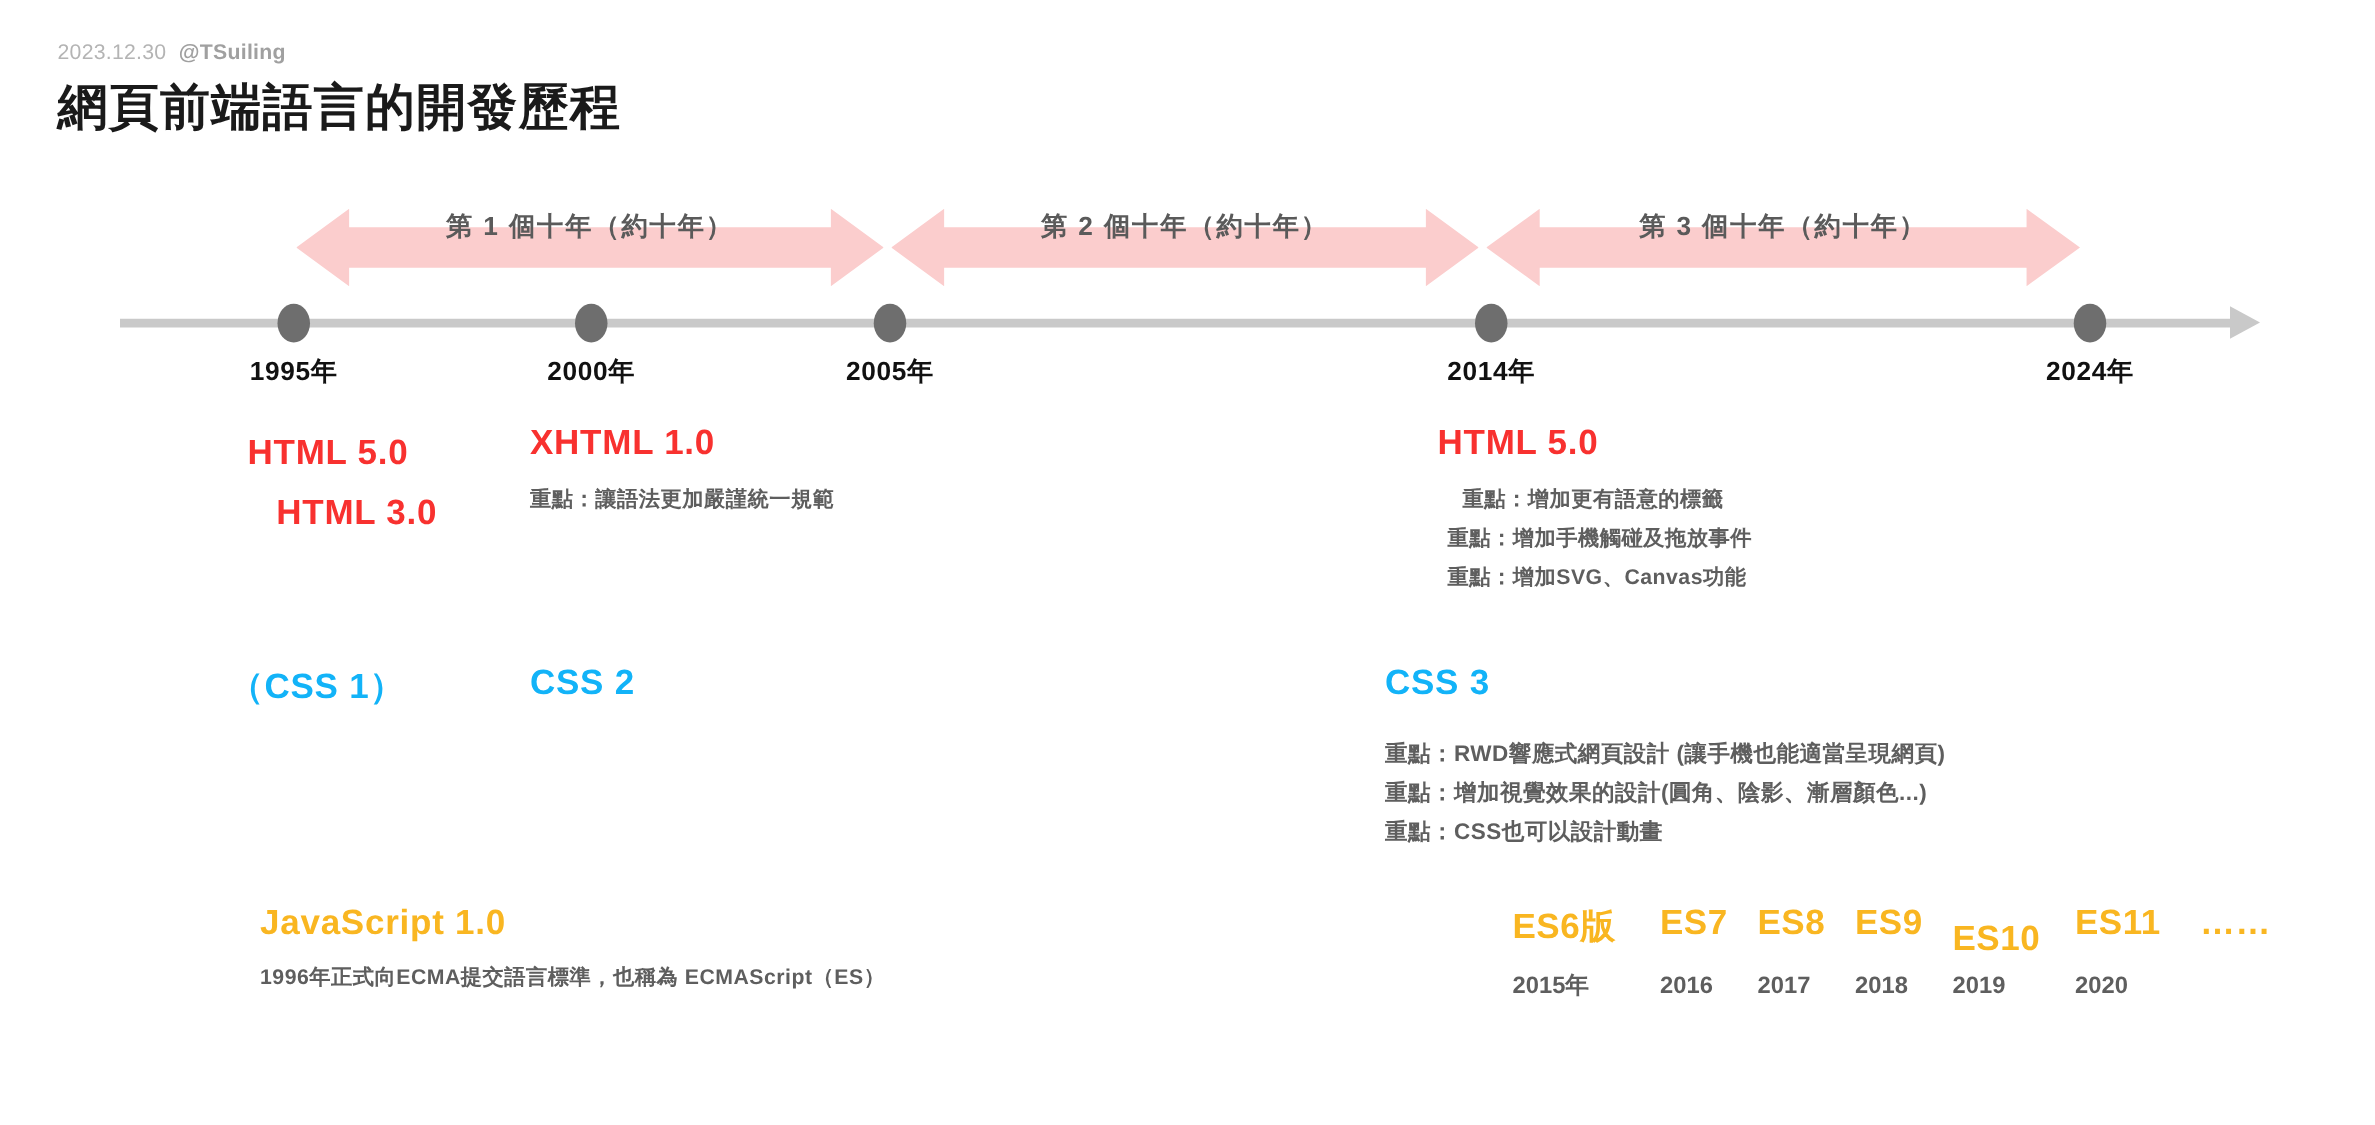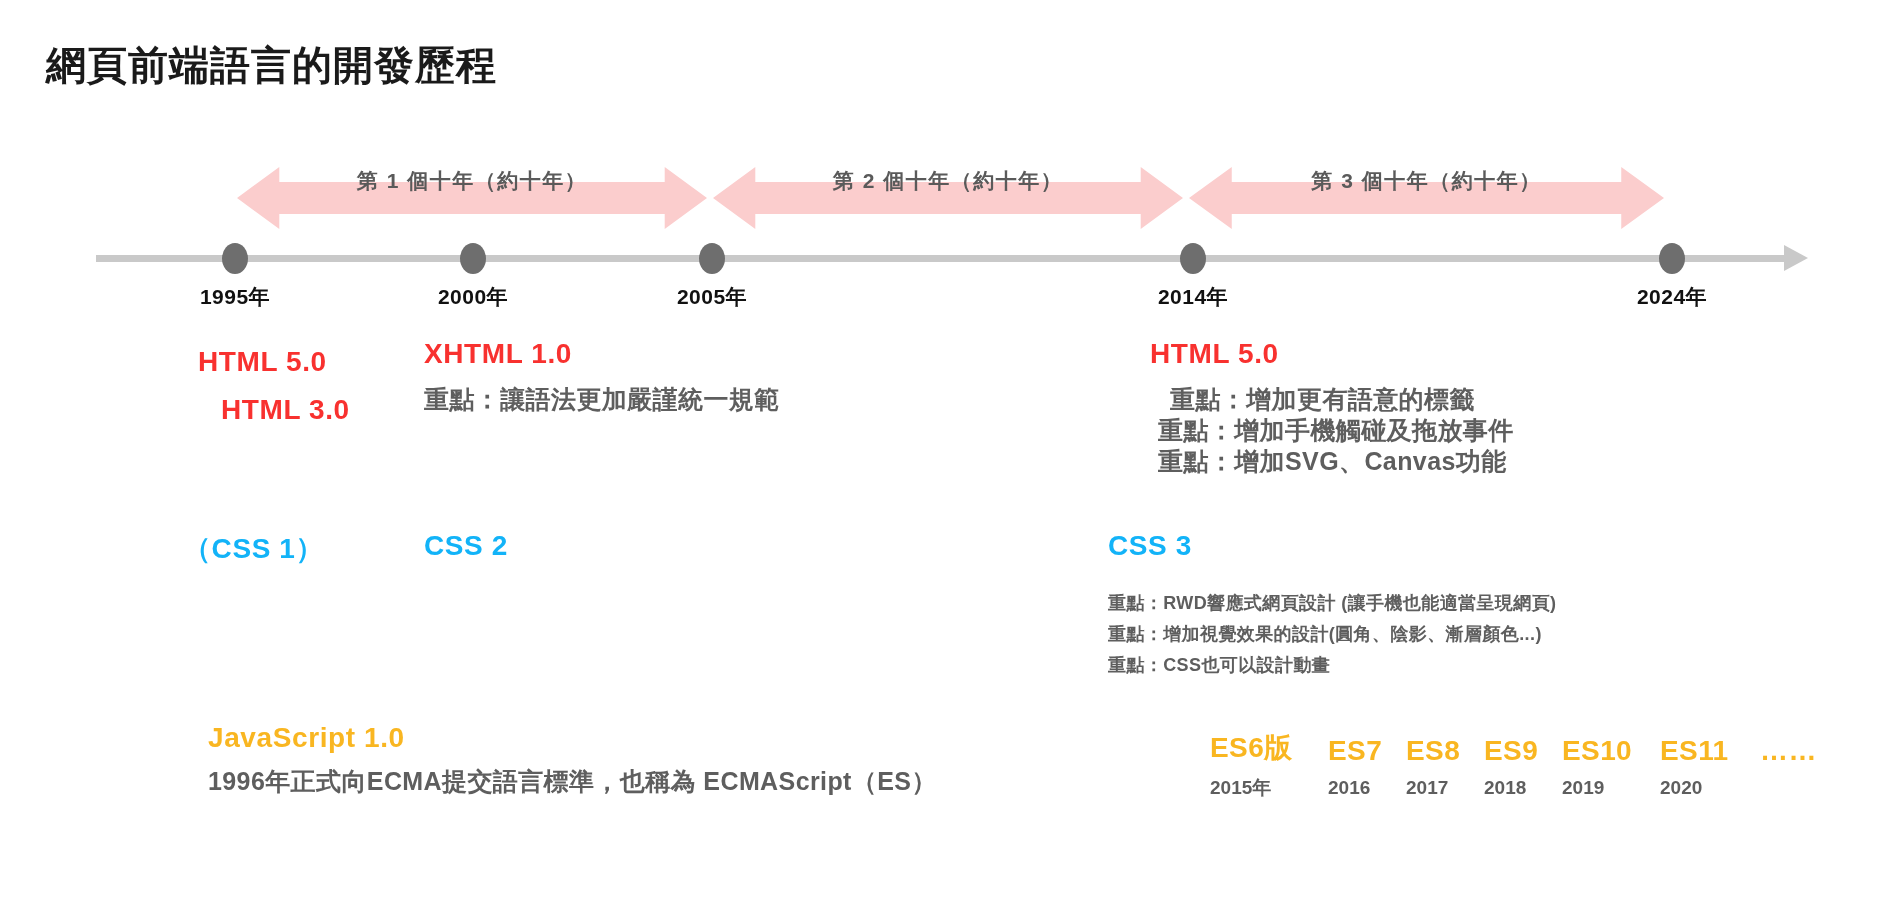--- a/index.html
+++ b/index.html
@@ -110,38 +110,38 @@
     font-size: 28px;
     font-weight: bold;
     letter-spacing: 0.6px;
     white-space: nowrap;
   }
   .tech-head.html   { color: #f8312f; }
   .tech-head.css    { color: #12b3f8; }
   .tech-head.js     { color: #f9b621; }
 
   .tech-note {
-    font-size: 25px;
+    font-size: 17px;
     font-weight: bold;
     color: #5e5e5e;
     letter-spacing: 0.4px;
     line-height: 31px;
     white-space: nowrap;
   }
   .tech-note.small { font-size: 18px; }
 
   .html-stack .tech-head { line-height: 48px; }
   .html-stack .indent-1 { padding-left: 22px; }
   .html-stack .indent-2 { padding-left: 45px; }
 
   
   #es-grid { position: absolute; left: 1210px; top: 722px; }
   #es-versions {
     display: flex;
-    align-items: flex-end;
+    align-items: flex-start;
   }
   #es-versions .es-item {
     font-size: 28px;
     font-weight: bold;
     color: #f9b621;
     letter-spacing: 0.4px;
     white-space: nowrap;
   }
   #es-years {
     display: flex;
@@ -152,20 +152,23 @@
     font-size: 19px;
     font-weight: bold;
     color: #5e5e5e;
     white-space: nowrap;
   }
 </style>
 </head>
 <body>
 
 <div id="header">
+  <div id="meta-line">
+    <span class="meta-date">2023.12.30</span><span class="meta-author">@TSuiling</span>
+  </div>
   <div id="page-title">網頁前端語言的開發歷程</div>
 </div>
 
 <div id="decade-arrows">
     <div class="decade-arrow" style="left: 237px; width: 470px;">
       <div class="arrow-shape" style="clip-path: polygon(0% 50%, 9% 0%, 9% 24%, 91% 24%, 91% 0%, 100% 50%, 91% 100%, 91% 76%, 9% 76%, 9% 100%);"></div>
       <div class="arrow-label">第 1 個十年（約十年）</div>
     </div>
     <div class="decade-arrow" style="left: 713px; width: 470px;">
       <div class="arrow-shape" style="clip-path: polygon(0% 50%, 9% 0%, 9% 24%, 91% 24%, 91% 0%, 100% 50%, 91% 100%, 91% 76%, 9% 76%, 9% 100%);"></div>

